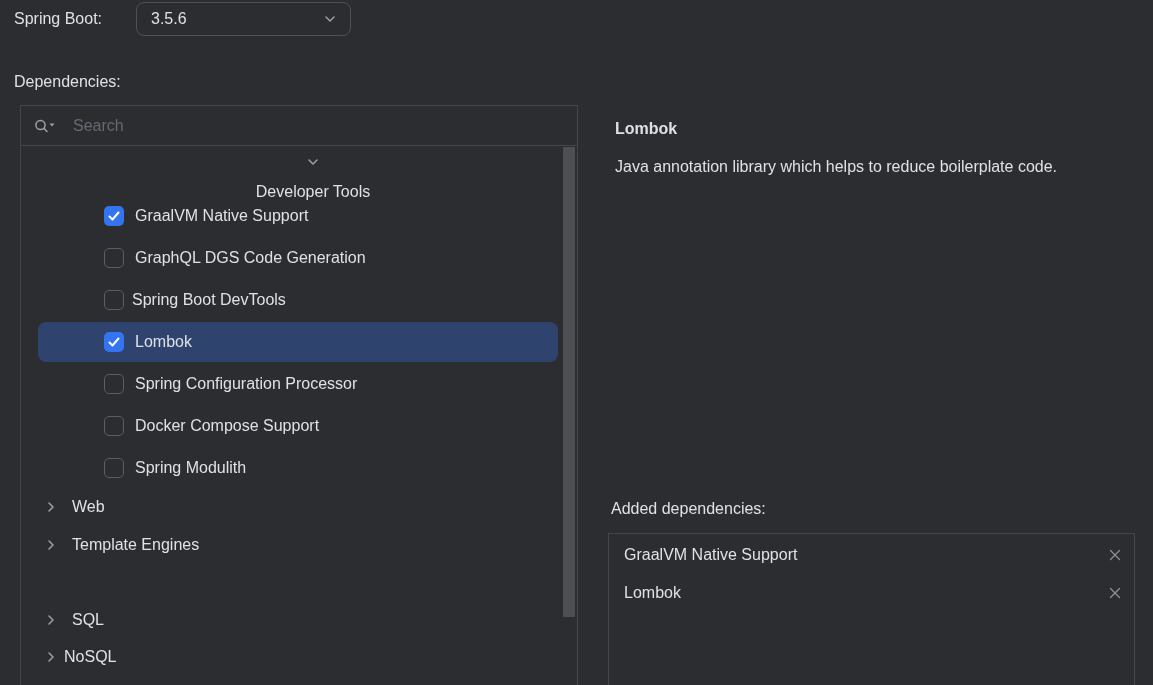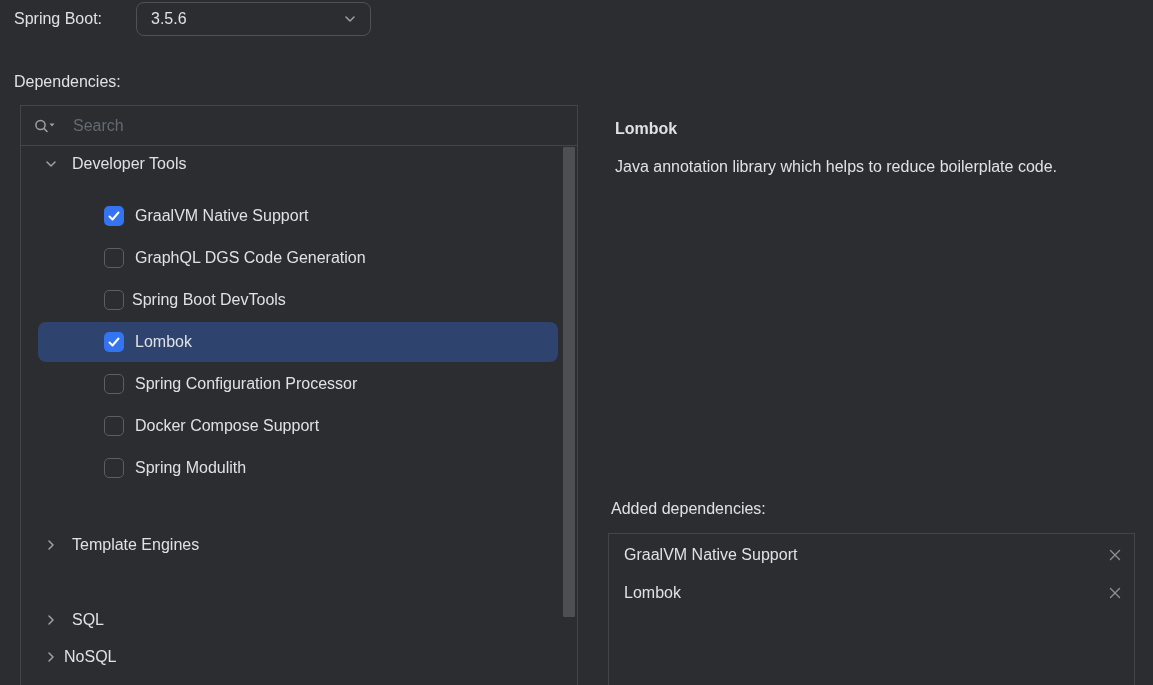--- a/index.html
+++ b/index.html
@@ -6,21 +6,21 @@
   .screen{
     position:relative;width:1153px;height:685px;overflow:hidden;
     background:#2b2d30;color:#dfe1e5;
     font-family:"Liberation Sans",sans-serif;font-size:16px;
   }
   .abs{position:absolute;text-align:right;}
   .lbl{line-height:22px;}
 
   
   .combobox{
-    position:absolute;left:136px;top:2px;width:235px;height:34px;
+    position:absolute;left:136px;top:2px;width:215px;height:34px;
     box-sizing:border-box;border:1px solid #4e5157;border-radius:8px;
     background:#2b2d30;display:flex;align-items:center;justify-content:space-between;
     padding:0 13px 0 14px;cursor:default;
   }
 
   
   .tree-panel{
     position:absolute;left:20px;top:105px;width:558px;height:580px;
     box-sizing:border-box;border:1px solid #43454a;border-bottom:none;
   }
@@ -100,21 +100,21 @@
       <span style="display:flex;">
         <svg width="24" height="16" viewBox="0 0 24 16">
           <circle cx="7.5" cy="7" r="4.6" fill="none" stroke="#9da0a8" stroke-width="1.5"></circle>
           <line x1="10.9" y1="10.4" x2="14" y2="13.5" stroke="#9da0a8" stroke-width="1.5" stroke-linecap="round"></line>
           <polygon points="16.5,5.5 21.5,5.5 19,8.5" fill="#9da0a8"></polygon>
         </svg>
       </span>
       <input class="search-input" type="text" placeholder="Search" style="">
     </div>
 
-    <div class="tree-row cat" style="top:38px;">
+    <div class="tree-row cat" style="top:50px;flex-direction:column;">
       <span class="chev">
         <svg width="12" height="12" viewBox="0 0 12 12">
             <polyline points="2,4 6,8 10,4" fill="none" stroke="#9da0a8" stroke-width="1.5" stroke-linecap="round" stroke-linejoin="round"></polyline>
           </svg>
       </span>
       <span>Developer Tools</span>
     </div>
 
     <div class="tree-row item" style="top:90px;">
       <span class="checkbox checked">
@@ -152,20 +152,28 @@
     <div class="tree-row item" style="top:300px;">
       <span class="checkbox unchecked"></span>
       <span>Docker Compose Support</span>
     </div>
 
     <div class="tree-row item" style="top:342px;">
       <span class="checkbox unchecked"></span>
       <span>Spring Modulith</span>
     </div>
 
+    <div class="tree-row cat" style="top:381px;">
+      <span class="chev">
+        <svg width="12" height="12" viewBox="0 0 12 12">
+            <polyline points="4,2 8,6 4,10" fill="none" stroke="#9da0a8" stroke-width="1.5" stroke-linecap="round" stroke-linejoin="round"></polyline>
+          </svg>
+      </span>
+      <span>Web</span>
+    </div>
 
     <div class="tree-row cat" style="top:419px;">
       <span class="chev">
         <svg width="12" height="12" viewBox="0 0 12 12">
             <polyline points="4,2 8,6 4,10" fill="none" stroke="#9da0a8" stroke-width="1.5" stroke-linecap="round" stroke-linejoin="round"></polyline>
           </svg>
       </span>
       <span>Template Engines</span>
     </div>
 

